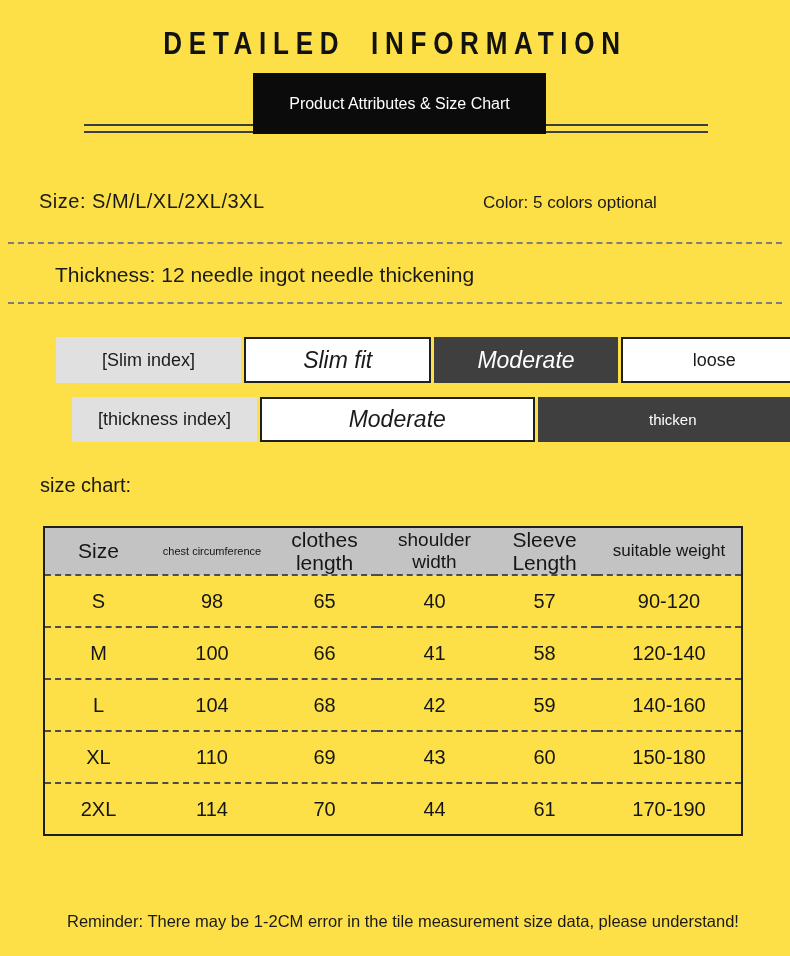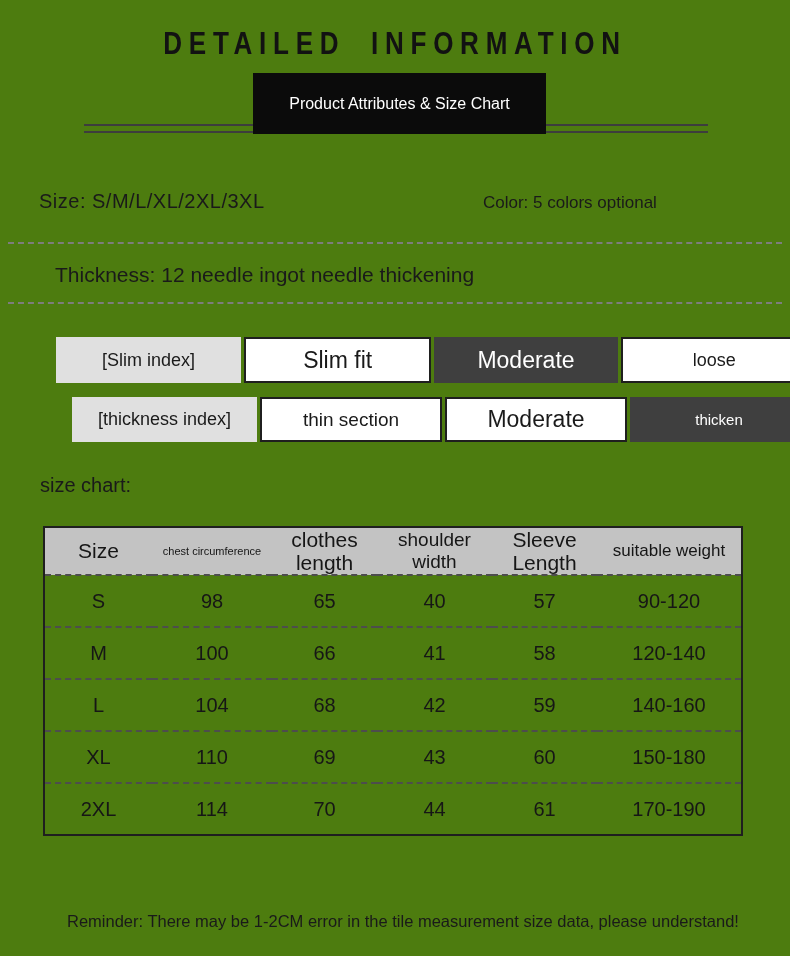--- a/index.html
+++ b/index.html
@@ -12,21 +12,21 @@
     --rule: #3d3d3d;
     --border: #1f1f1f;
   }
   * { margin: 0; padding: 0; box-sizing: border-box; }
   html, body { background: #ffffff; }
   .page {
     position: relative;
     width: 790px;
     height: 956px;
     margin: 0 auto;
-    background: #4d7c0f;
+    background: #fde047;
     font-family: "Liberation Sans", sans-serif;
     color: var(--text);
     overflow: hidden;
   }
 
   
   .title {
     position: absolute;
     top: 26px;
     left: 0;
@@ -124,21 +124,21 @@
     justify-content: center;
   }
   .idx-cell.outlined {
     background: #ffffff;
     border: 2px solid var(--border);
   }
   .idx-cell.dark {
     background: var(--dark-cell);
     color: #ffffff;
   }
-  .t-lg { font-size: 23px; }
+  .t-lg { font-size: 23px; font-style: italic; }
   .t-md { font-size: 19px; }
   .t-sm { font-size: 18px; }
   .t-xs { font-size: 15px; }
 
   
   .chart-heading {
     position: absolute;
     top: 474px;
     left: 40px;
     font-size: 20px;
@@ -206,21 +206,20 @@
 
   <div class="index-row row1">
     <div class="idx-label">[Slim index]</div>
     <div class="idx-cell outlined t-lg">Slim fit</div>
     <div class="idx-cell dark t-lg">Moderate</div>
     <div class="idx-cell outlined t-sm">loose</div>
   </div>
 
   <div class="index-row row2">
     <div class="idx-label">[thickness index]</div>
-    <div class="idx-cell outlined t-md">thin section</div>
     <div class="idx-cell outlined t-lg">Moderate</div>
     <div class="idx-cell dark t-xs">thicken</div>
   </div>
 
   <div class="chart-heading">size chart:</div>
 
   <table class="size-table">
     <colgroup>
       <col style="width:108px">
         <col style="width:120px">

